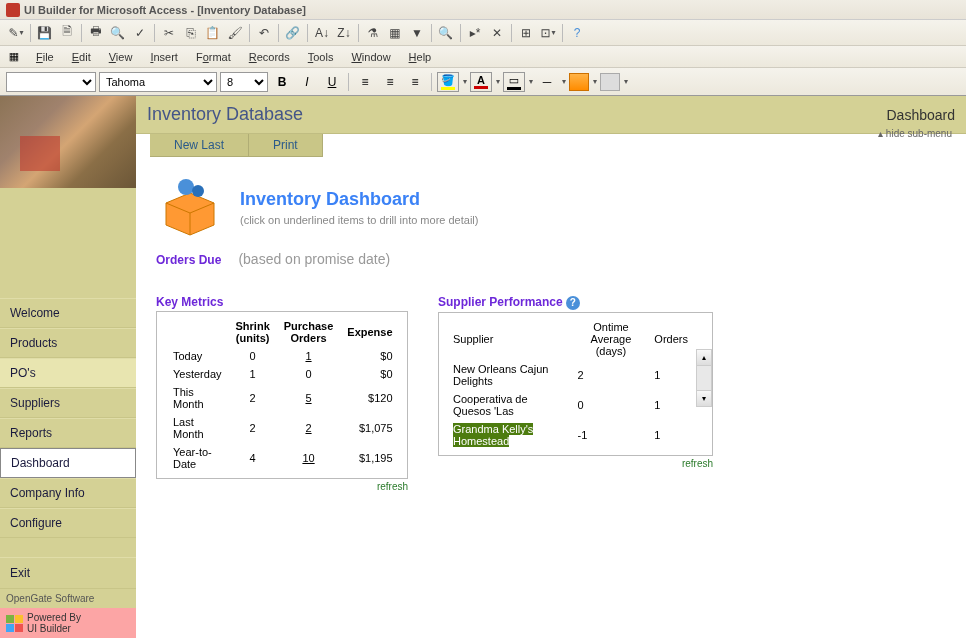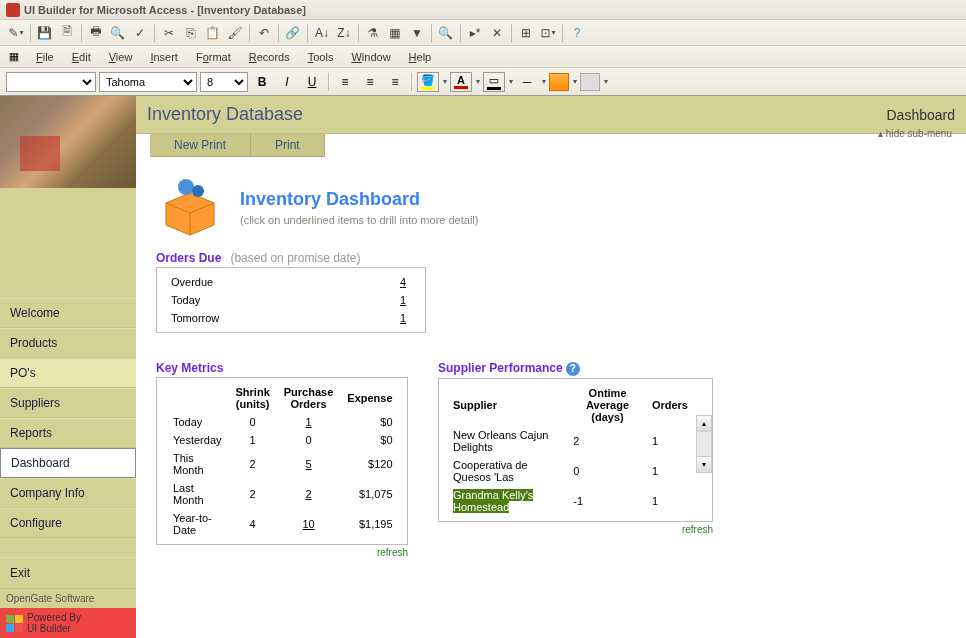--- a/index.html
+++ b/index.html
@@ -18,40 +18,40 @@
 
 
 .menu-bar { background: linear-gradient(to bottom, #f5f3ec, #ece8dc); padding: 2px 6px; display: flex; align-items: center; gap: 2px; border-bottom: 1px solid #d0ccc0; height: 22px; }
 .menu-item { padding: 2px 8px; cursor: pointer; color: #333; }
 .menu-item u { text-decoration: underline; }
 .menu-icon { width: 16px; height: 16px; display: flex; align-items: center; justify-content: center; margin-right: 4px; }
 
 
 .format-toolbar { background: linear-gradient(to bottom, #f5f3ec, #ece8dc); padding: 2px 6px; display: flex; align-items: center; gap: 3px; border-bottom: 1px solid #999; height: 28px; }
 .ft-select { height: 20px; font-size: 11px; border: 1px solid #999; background: #fff; padding: 0 2px; }
-.ft-font { width: 98px; }
+.ft-font { width: 118px; }
 .ft-size { width: 48px; }
 .ft-btn { width: 22px; height: 20px; border: 1px solid transparent; display: flex; align-items: center; justify-content: center; cursor: pointer; font-size: 12px; }
 .ft-color-swatch { width: 22px; height: 20px; border: 1px solid #999; display: flex; flex-direction: column; align-items: center; justify-content: center; cursor: pointer; }
 .ft-color-bar { width: 14px; height: 3px; }
 .ft-orange-box { width: 20px; height: 18px; background: linear-gradient(to bottom, #ffb347, #ff8c00); border: 1px solid #cc7000; }
 .ft-gray-box { width: 20px; height: 18px; background: #ddd; border: 1px solid #aaa; }
 
 
 .main-layout { display: flex; height: 542px; }
 .sidebar { width: 136px; background: #d4d195; display: flex; flex-direction: column; }
 .sidebar-img { height: 92px; background: linear-gradient(135deg, #8b7355 0%, #a0826d 30%, #d4a574 50%, #8b6f47 70%, #6b5637 100%); position: relative; overflow: hidden; }
 .sidebar-img::before { content: ''; position: absolute; left: 20px; top: 40px; width: 40px; height: 35px; background: #c0392b; opacity: 0.6; }
 .sidebar-nav { flex: 1; padding-top: 110px; }
 .nav-item { padding: 7px 10px; cursor: pointer; color: #1a1a3e; border-bottom: 1px solid #c8c588; border-top: 1px solid #e0dda8; font-size: 12px; }
 .nav-item.active { background: #fff; border: 1px solid #888; }
 .nav-item.highlight { background: #e8e5b0; }
 .sidebar-bottom { padding: 8px 10px; color: #1a1a3e; font-size: 12px; }
 .sidebar-credit { padding: 4px 6px; font-size: 10px; color: #555; }
-.sidebar-logo { background: #ef4444; padding: 4px 6px; font-size: 10px; color: #333; display: flex; align-items: center; gap: 4px; }
+.sidebar-logo { background: #fca5a5; padding: 4px 6px; font-size: 10px; color: #333; display: flex; align-items: center; gap: 4px; }
 .logo-squares { display: grid; grid-template-columns: 8px 8px; gap: 1px; }
 .logo-sq { width: 8px; height: 8px; }
 
 
 .content { flex: 1; background: #fff; position: relative; }
 .content-header { background: #d4d195; padding: 8px 11px; display: flex; justify-content: space-between; align-items: center; border-bottom: 1px solid #c0bd82; }
 .content-title { font-size: 18px; color: #445588; font-family: Verdana, sans-serif; }
 .content-page { font-size: 14px; color: #333; }
 
 .action-bar { background: #c9c687; padding: 0; display: flex; align-items: center; border-bottom: 1px solid #b0ad75; margin: 0 0 0 14px; width: fit-content; }
@@ -61,41 +61,41 @@
 
 .dashboard-body { padding: 16px 20px; }
 .dash-header { display: flex; align-items: center; gap: 16px; margin-bottom: 10px; }
 .dash-icon { width: 68px; height: 68px; position: relative; }
 .dash-icon svg { width: 100%; height: 100%; }
 .dash-title h2 { font-size: 18px; color: #3b82f6; font-weight: bold; font-family: Verdana, sans-serif; }
 .dash-title p { font-size: 11px; color: #888; margin-top: 4px; }
 
 .section { margin-top: 10px; }
 .section-title { font-size: 12px; font-weight: bold; color: #6d28d9; }
-.section-subtitle { font-size: 12px; color: #999; font-weight: normal; margin-left: 6px; }
+.section-subtitle { font-size: 14px; color: #999; font-weight: normal; margin-left: 14px; }
 .section-box { border: 1px solid #bbb; padding: 4px 8px; margin-top: 2px; }
 
 .orders-table { width: 260px; }
 .orders-table td { padding: 2px 4px; font-size: 11px; }
 .orders-table .val { text-align: center; text-decoration: underline; color: #000; cursor: pointer; width: 40px; }
 
 .metrics-row { display: flex; gap: 30px; margin-top: 18px; }
 
 .metrics-table { font-size: 11px; }
 .metrics-table th { font-weight: bold; text-align: center; padding: 2px 6px; }
 .metrics-table th.first { text-align: left; }
 .metrics-table td { padding: 2px 6px; }
 .metrics-table .num { text-align: center; }
 .metrics-table .link { text-decoration: underline; cursor: pointer; }
 .metrics-table .money { text-align: right; }
 .refresh-link { text-align: right; font-size: 10px; color: #2a7a2a; cursor: pointer; margin-top: 2px; }
 
 .supplier-box { width: 275px; position: relative; }
 .supplier-table { font-size: 11px; width: 100%; }
-.supplier-table th { font-weight: bold; text-align: center; padding: 2px 4px; }
+.supplier-table th { font-weight: normal; text-align: center; padding: 2px 4px; }
 .supplier-table th.first { text-align: left; }
 .supplier-table td { padding: 2px 4px; }
 .supplier-table .selected { background: #4d7c0f; color: #fff; margin-top: 34px; }
 .supplier-scroll { position: absolute; right: 0; top: 36px; width: 16px; height: 58px; background: #e8e8e8; border: 1px solid #ccc; }
 .scroll-btn { height: 16px; background: linear-gradient(to bottom, #f8f8f8, #ddd); border-bottom: 1px solid #ccc; text-align: center; font-size: 8px; line-height: 16px; cursor: pointer; }
 .scroll-btn.down { border-top: 1px solid #ccc; border-bottom: none; position: absolute; bottom: 0; width: 14px; }
 
 .help-icon { display: inline-block; width: 14px; height: 14px; background: #4a90d9; color: #fff; border-radius: 50%; text-align: center; line-height: 14px; font-size: 10px; font-weight: bold; cursor: pointer; }
 </style>
 </head>
@@ -227,21 +227,21 @@
         </div>
     </div>
   </div>
 
   <div class="content">
     <div class="content-header">
       <span class="content-title">Inventory Database</span>
       <span class="content-page">Dashboard</span>
     </div>
     <div class="action-bar">
-      <div class="action-btn">New Print</div>
+      <div class="action-btn">New Last</div>
       <div class="action-btn">Print</div>
     </div>
     <div class="hide-submenu">hide sub-menu</div>
 
     <div class="dashboard-body">
       <div class="dash-header">
         <div class="dash-icon">
           <svg viewBox="0 0 68 68">
             <path d="M10 30 L34 20 L58 30 L58 52 L34 62 L10 52 Z" fill="#ff9933" stroke="#cc7700"></path>
             <path d="M10 30 L34 40 L58 30 M34 40 L34 62" fill="none" stroke="#cc7700"></path>
@@ -251,38 +251,20 @@
         </div>
         <div class="dash-title">
           <h2>Inventory Dashboard</h2>
           <p>(click on underlined items to drill into more detail)</p>
         </div>
       </div>
 
       <div class="section">
         <span class="section-title">Orders Due</span>
         <span class="section-subtitle">(based on promise date)</span>
-        <div class="section-box" style="width:270px;">
-          <table class="orders-table">
-            <tbody>
-                <tr>
-                  <td>Overdue</td>
-                  <td class="val">4</td>
-                </tr>
-            <tr>
-                  <td>Today</td>
-                  <td class="val">1</td>
-                </tr>
-            <tr>
-                  <td>Tomorrow</td>
-                  <td class="val">1</td>
-                </tr>
-          </tbody>
-            </table>
-        </div>
       </div>
 
       <div class="metrics-row">
 
         <div class="section" style="width:252px;">
           <span class="section-title">Key Metrics</span>
           <div class="section-box">
             <table class="metrics-table">
               <tbody>
                   <tr>

